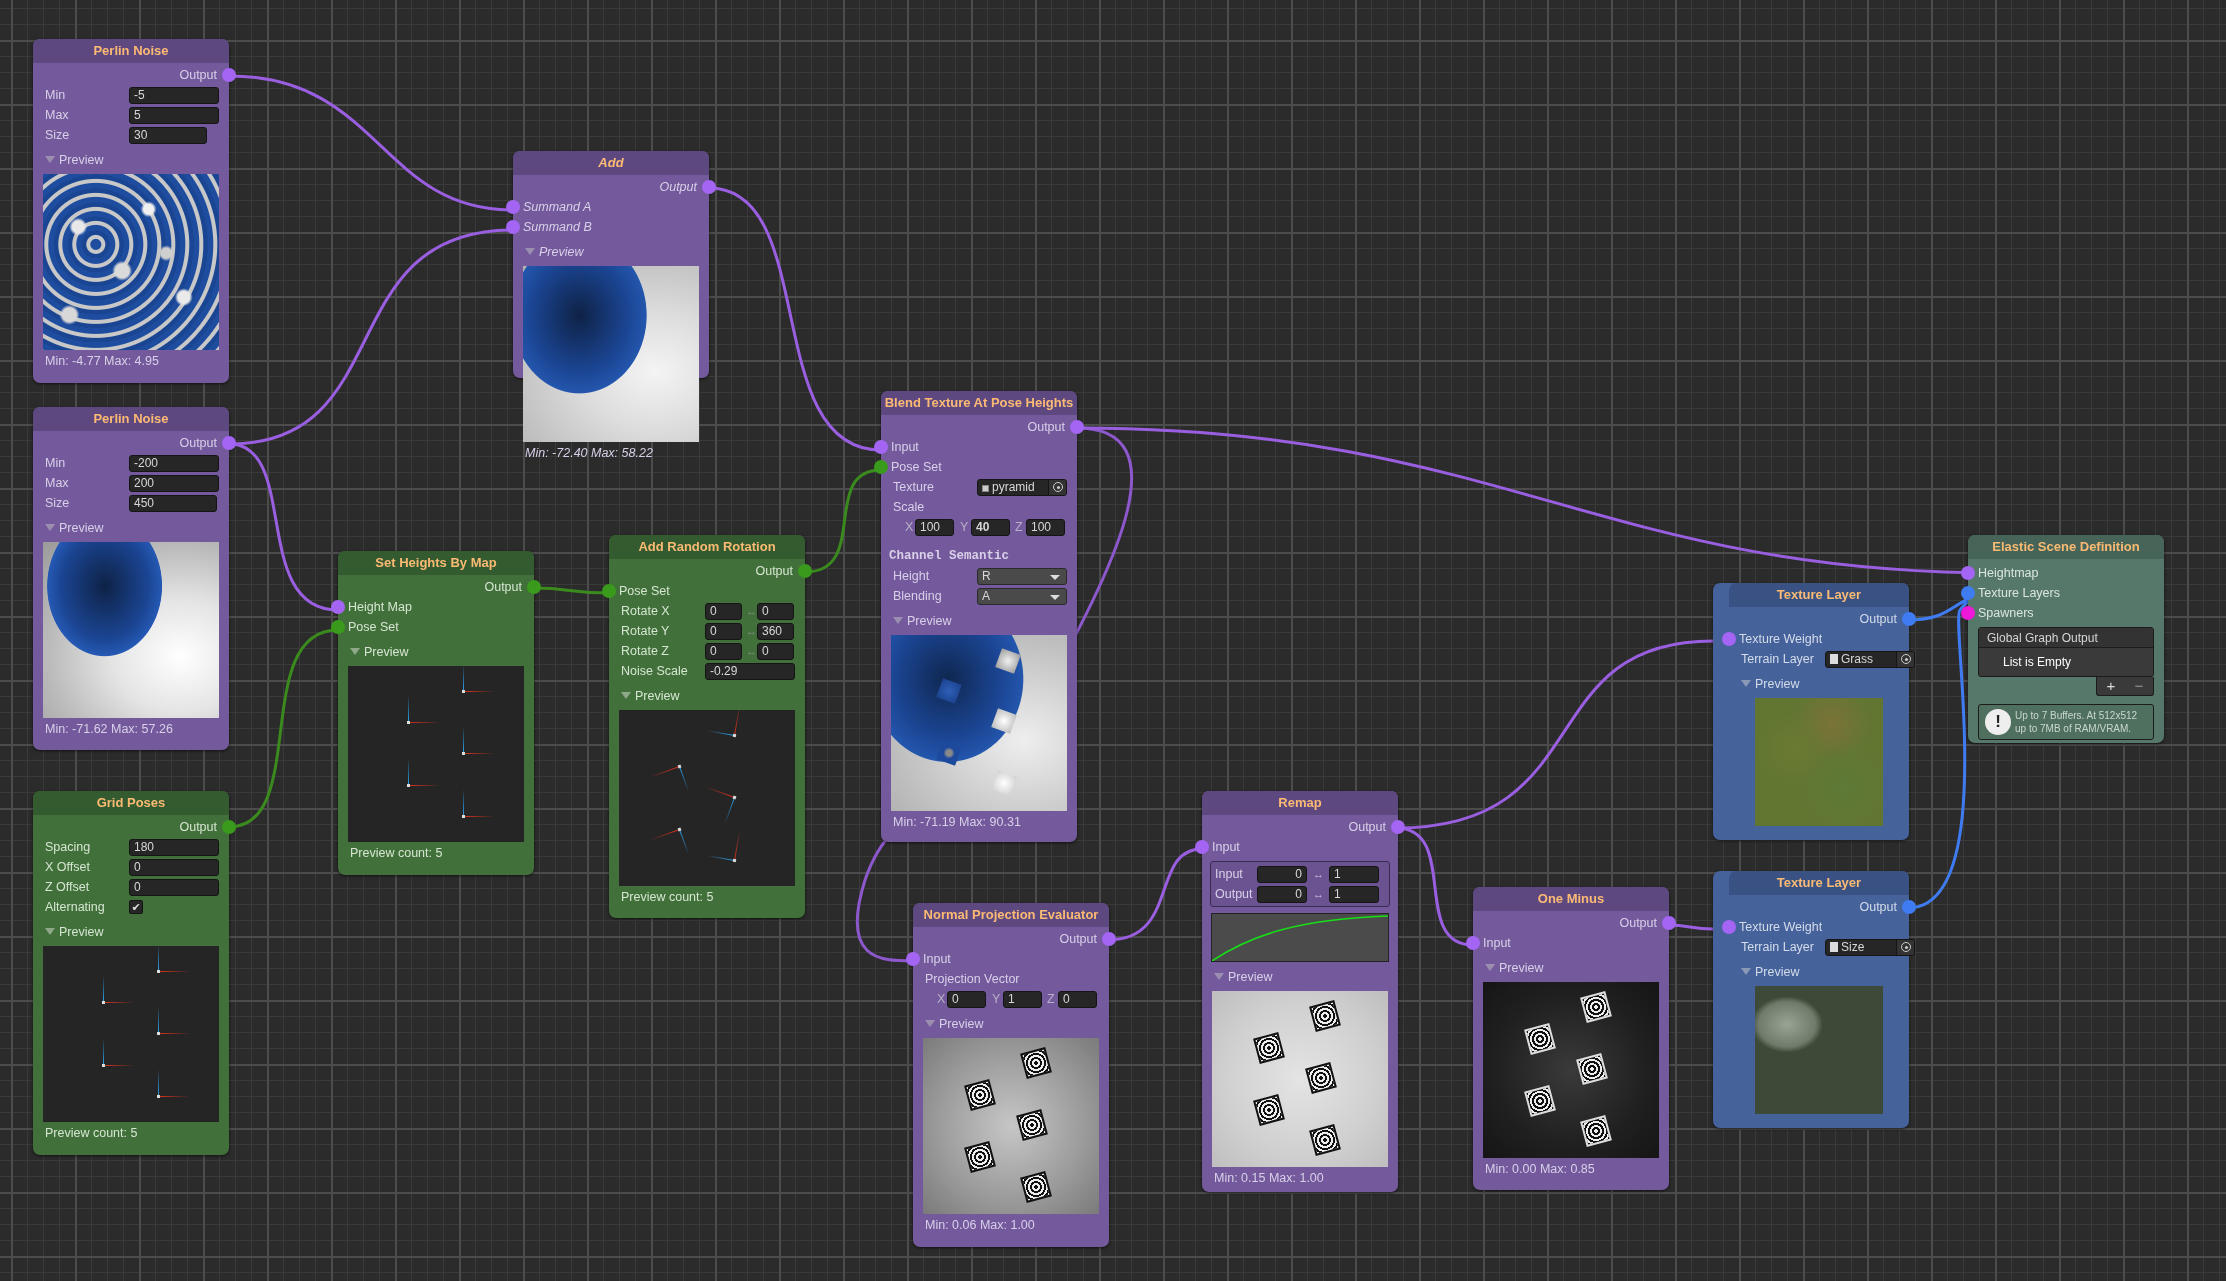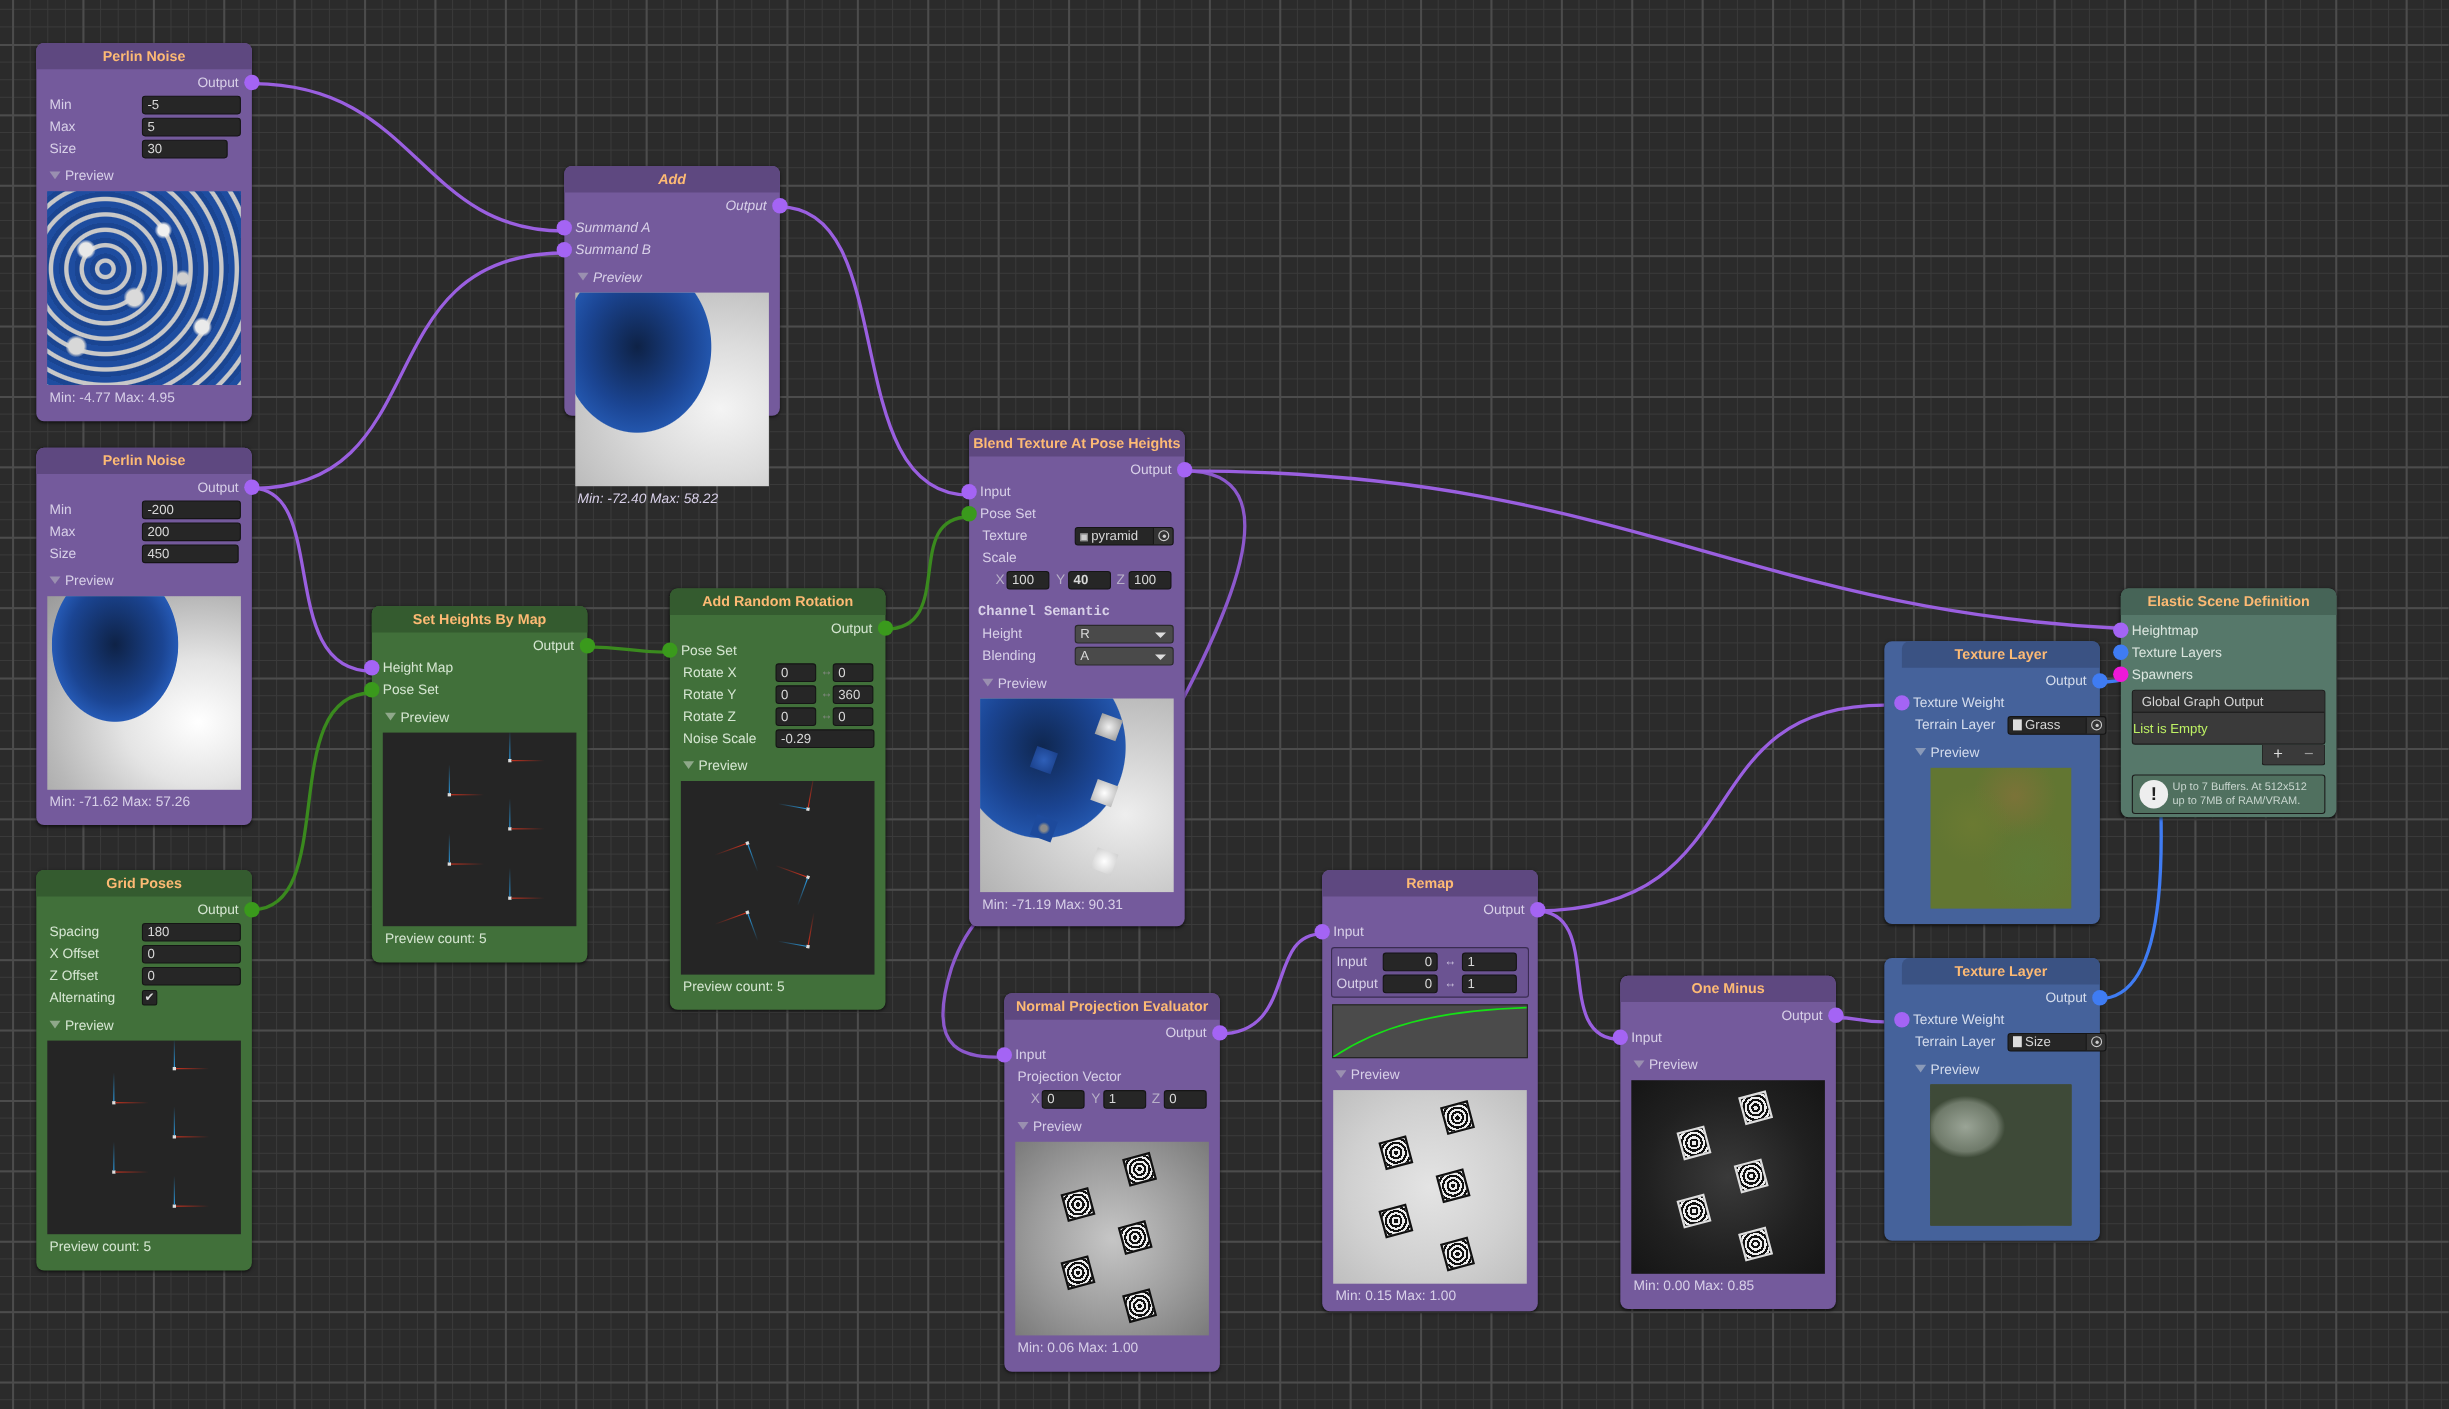--- a/index.html
+++ b/index.html
@@ -119,21 +119,21 @@
 .rock-prev{background:
    radial-gradient(ellipse 28% 22% at 25% 30%, #9aa496 0, #6f7a6a 80%, #3e4a38 100%),
    radial-gradient(ellipse 30% 25% at 70% 40%, #a0aa9c 0, #6c776a 80%, #3e4a38 100%),
    radial-gradient(ellipse 30% 25% at 35% 75%, #98a294 0, #6a7566 80%, #3e4a38 100%),
    radial-gradient(ellipse 25% 22% at 80% 85%, #949e90 0, #66705f 80%, #3e4a38 100%),
    #56624f;}
 .curve{position:relative;margin:6px 9px 0 9px;height:49px;background:#4b4b4b;border:1px solid #222;}
 .remap-box{margin:4px 8px 0 8px;border:1px solid #3a2c52;border-radius:3px;background:#6b5392;padding:2px 0;}
 .list-box{margin:4px 10px 0 10px;border:1px solid #1c1c1c;border-radius:3px;background:#3a3a3a;}
 .list-hdr{height:20px;line-height:20px;padding-left:8px;border-bottom:1px solid #1c1c1c;background:#333;color:#d6d6d6;font-size:12px;}
-.list-body{height:28px;line-height:28px;padding-left:0;color:#bef264;font-size:12px;}
+.list-body{height:28px;line-height:28px;padding-left:24px;color:#ffffff;font-size:12px;}
 .list-foot{margin-left:auto;margin-right:10px;width:58px;height:19px;background:#3a3a3a;border:1px solid #1c1c1c;border-top:none;border-radius:0 0 3px 3px;display:flex;justify-content:space-around;align-items:center;color:#ddd;font-size:15px;line-height:16px;}
 .help{margin:8px 10px 0 10px;border:1px solid #1c1c1c;border-radius:3px;height:36px;position:relative;background:#50705f;}
 .help .icon{position:absolute;left:6px;top:4px;width:26px;height:26px;border-radius:50%;background:#eee;color:#222;font-weight:bold;text-align:center;line-height:26px;font-size:17px;}
 .help .txt{position:absolute;left:36px;top:4px;font-size:10px;line-height:13px;color:#c9d6cf;}
 .check{display:block;position:absolute;width:14px;height:14px;top:3px;background:#262626;border:1px solid #151515;border-radius:2px;color:#ddd;font-size:11px;line-height:12px;text-align:center;}
 </style>
 </head>
 <body>
 
 <svg id="edges-back" viewBox="0 0 2226 1281">
@@ -447,21 +447,21 @@
     <span class="port p-blue"></span>
   </div>
   <div class="row in"><span class="port p-purple"></span><span>Texture Weight</span></div>
   <div class="row"><span>Terrain Layer</span>
     <span class="field objfield" style="left:96px;width:90px;"><span class="ico"></span><span>Size</span><span class="pick"></span></span>
   </div>
   <div class="preview-hdr"><span class="tri"></span><span>Preview</span></div>
   <div class="preview rock-prev" style="width:128px;height:128px;"></div>
 </div>
 
-<div class="node teal" style="left:1928px;top:535px;height:208px;">
+<div class="node teal" style="left:1968px;top:535px;height:208px;">
   <div class="hdr">Elastic Scene Definition</div>
   <div class="row in" style="margin-top:4px;"><span class="port p-purple"></span><span>Heightmap</span></div>
   <div class="row in"><span class="port p-blue"></span><span>Texture Layers</span></div>
   <div class="row in"><span class="port p-magenta"></span><span>Spawners</span></div>
   <div class="list-box">
     <div class="list-hdr">Global Graph Output</div>
     <div class="list-body">List is Empty</div>
   </div>
   <div class="list-foot">
     <span>+</span>

